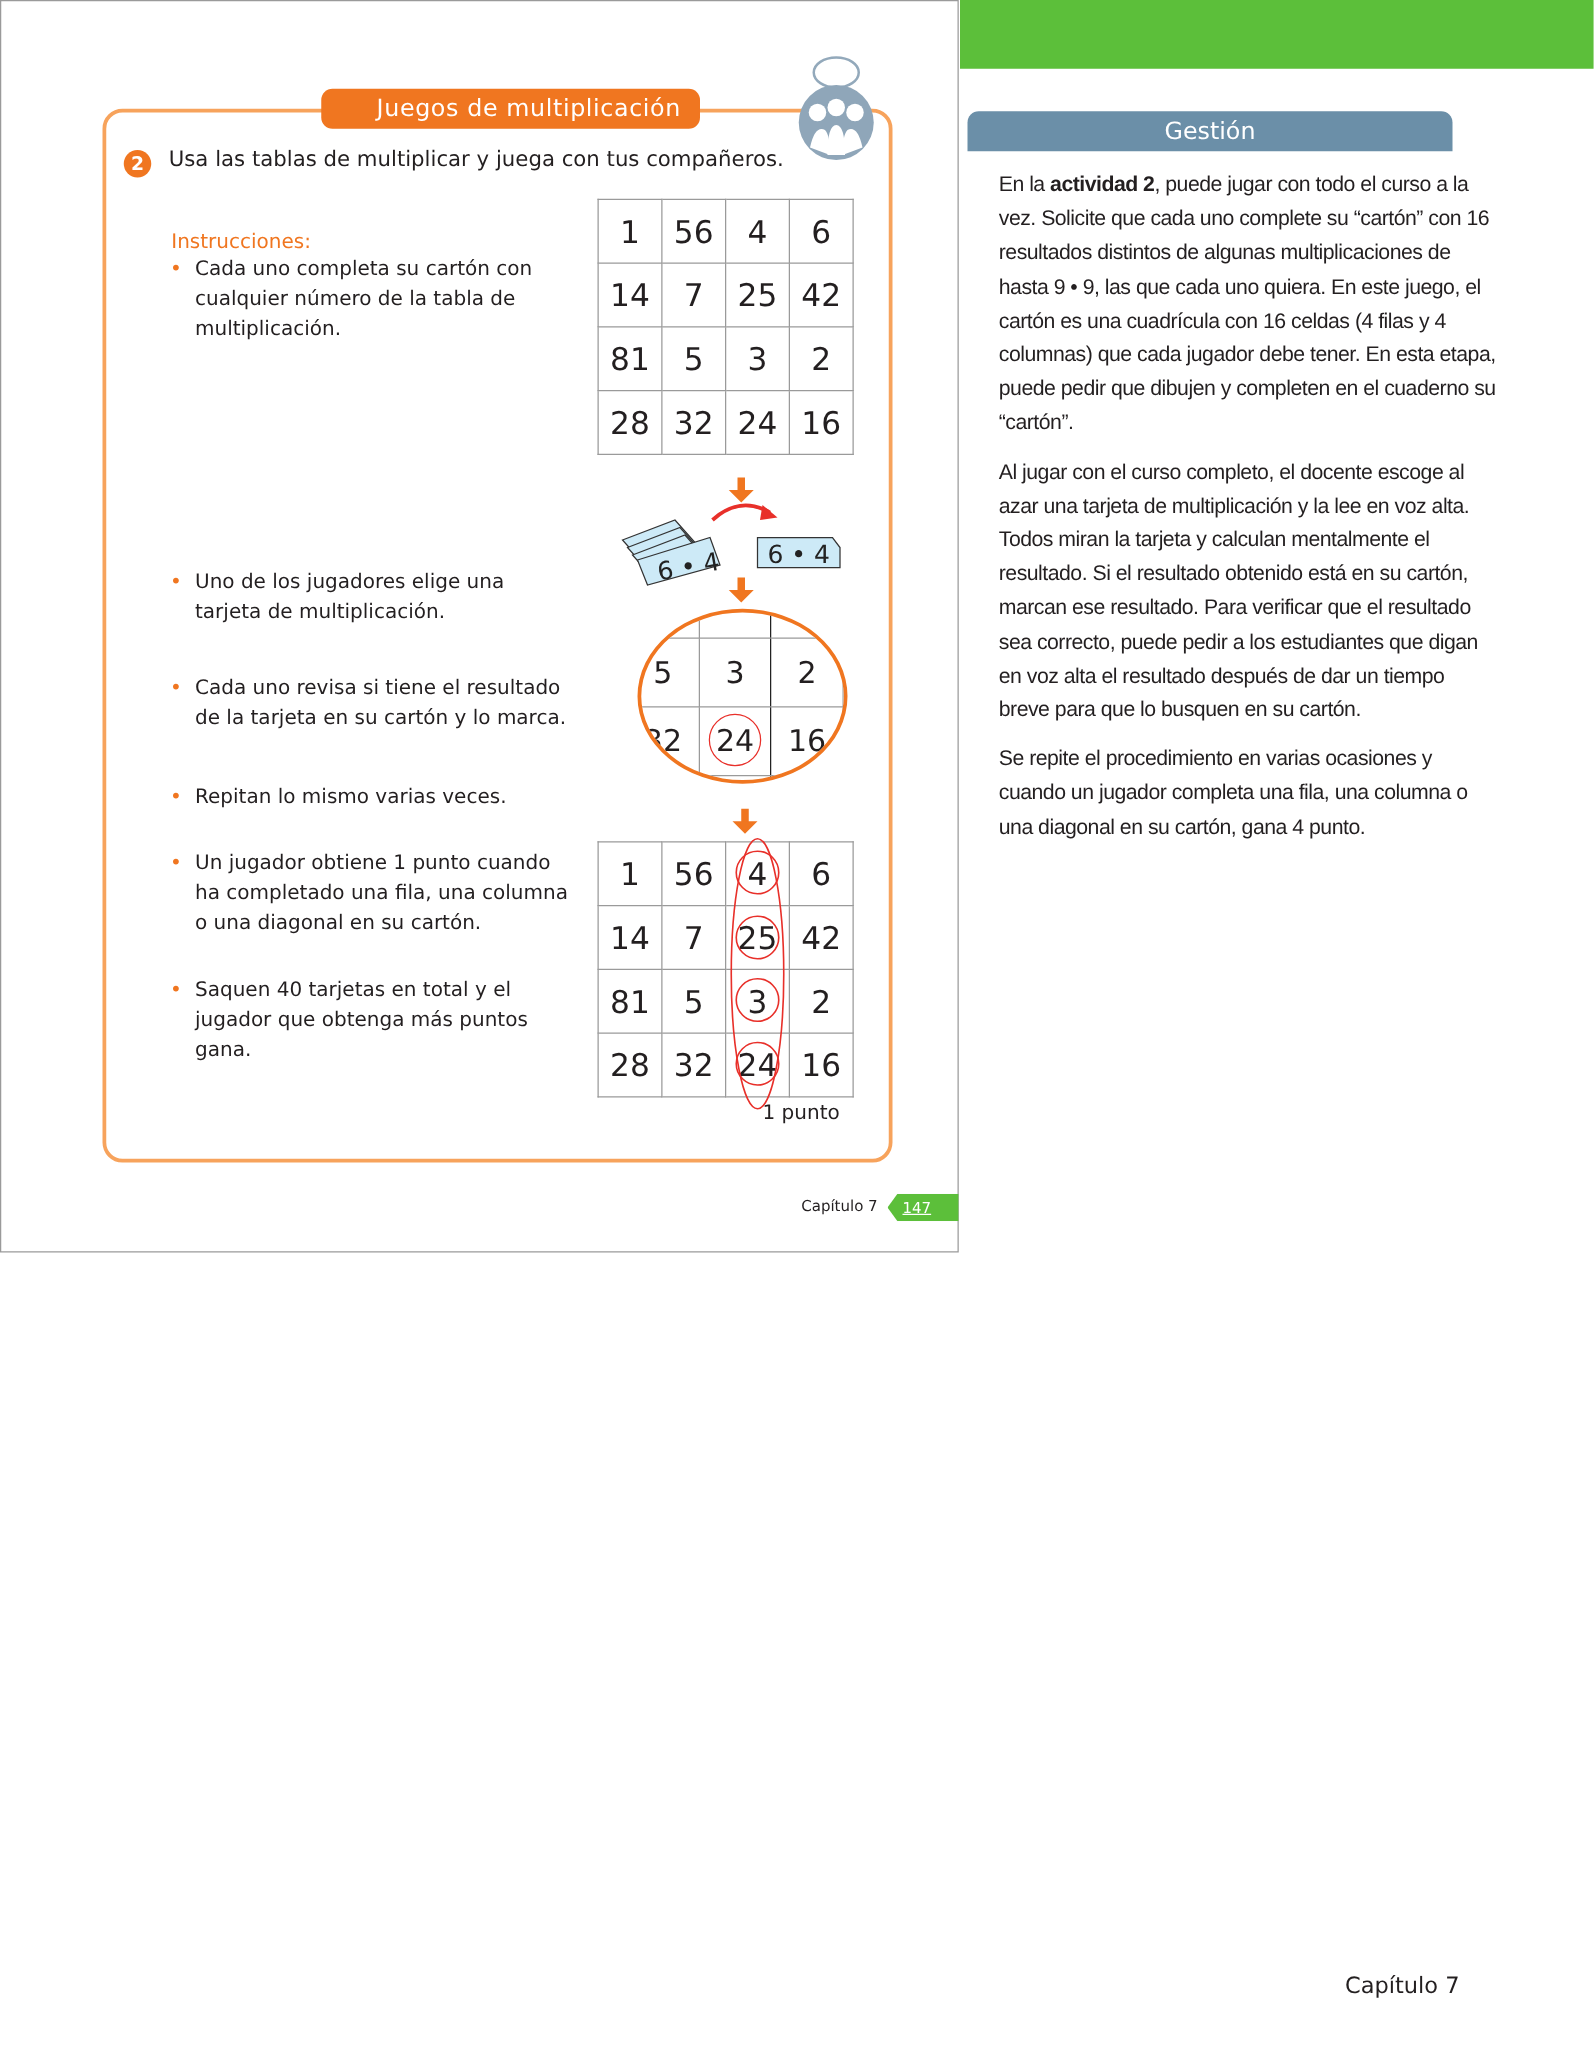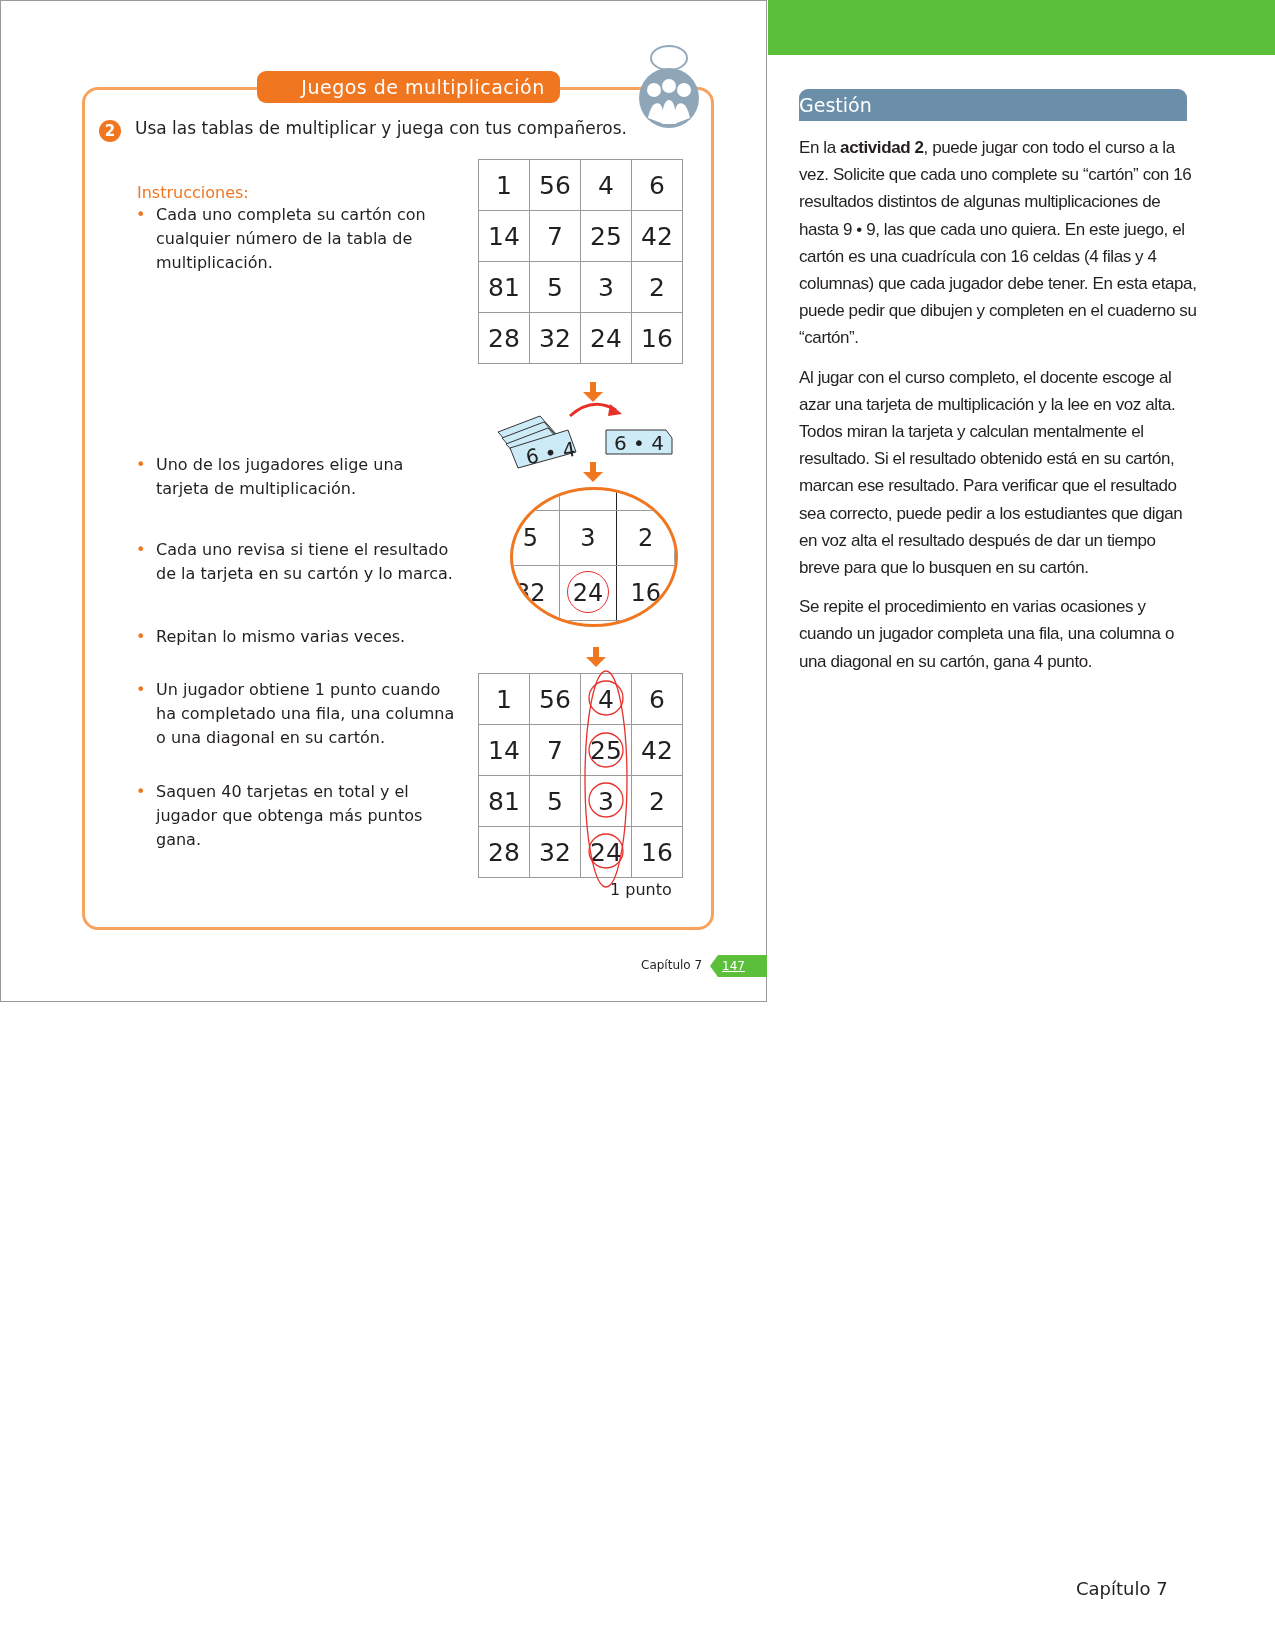--- a/index.html
+++ b/index.html
@@ -22,21 +22,21 @@
   #grid1 { left:478px; top:159px; }
   #grid2 { left:478px; top:673px; }
   .circle-zoom { position:absolute; left:510px; top:487px; width:168px; height:140px; border:3px solid #f07620; border-radius:50%; overflow:hidden; box-sizing:border-box; }
   .circle-zoom .inner { position:absolute; left:-12px; top:0; }
   .circle-zoom table { border-collapse:collapse; }
   .circle-zoom td { width:58px; height:54px; border:1.5px solid #9a9a9a; text-align:center; font-size:24px; color:#231f20; padding:0; }
   .circle-zoom td.dk { border-left:1.5px solid #222; border-right:1.5px solid #222; }
   #punto-label { left:610px; top:880px; font-size:16px; color:#231f20; }
   #footer-left-chap { left:641px; top:958px; font-size:12px; color:#231f20; }
   #footer-left-page { left:710px; top:955px; width:57px; height:22px; background:#5cbf3a; color:#fff; font-size:12px; line-height:22px; padding-left:12px; box-sizing:border-box; clip-path:polygon(14% 0,100% 0,100% 100%,14% 100%,0 50%);text-decoration:underline; }
-  #gestion-head { left:799px; top:89px; width:388px; height:32px; background:#6b8fa8; border-radius:9px 9px 0 0; color:#fff; text-align:left; font-size:19px; line-height:32px; }
+  #gestion-head { left:774px; top:89px; width:388px; height:32px; background:#6b8fa8; border-radius:9px 9px 0 0; color:#fff; text-align:center; font-size:19px; line-height:32px; }
   #right-text { left:799px; top:134px; width:400px; font-size:17px; line-height:27.2px; color:#231f20; font-family:"Liberation Sans", sans-serif; letter-spacing:-0.4px; }
   #right-text p { margin:0 0 12px 0; }
   #right-text b { font-weight:bold; }
   #footer-right-chap { left:1076px; top:1578px; font-size:18px; color:#231f20; }
   #footer-right-page { left:1175px; top:1656px; width:100px; height:36px; background:#5cbf3a; color:#fff; font-size:20px; line-height:36px; padding-left:22px; box-sizing:border-box; border-radius:18px 0 0 18px; }
   svg text { font-family:"DejaVu Sans", sans-serif; }
 </style>
 </head>
 <body>
 

